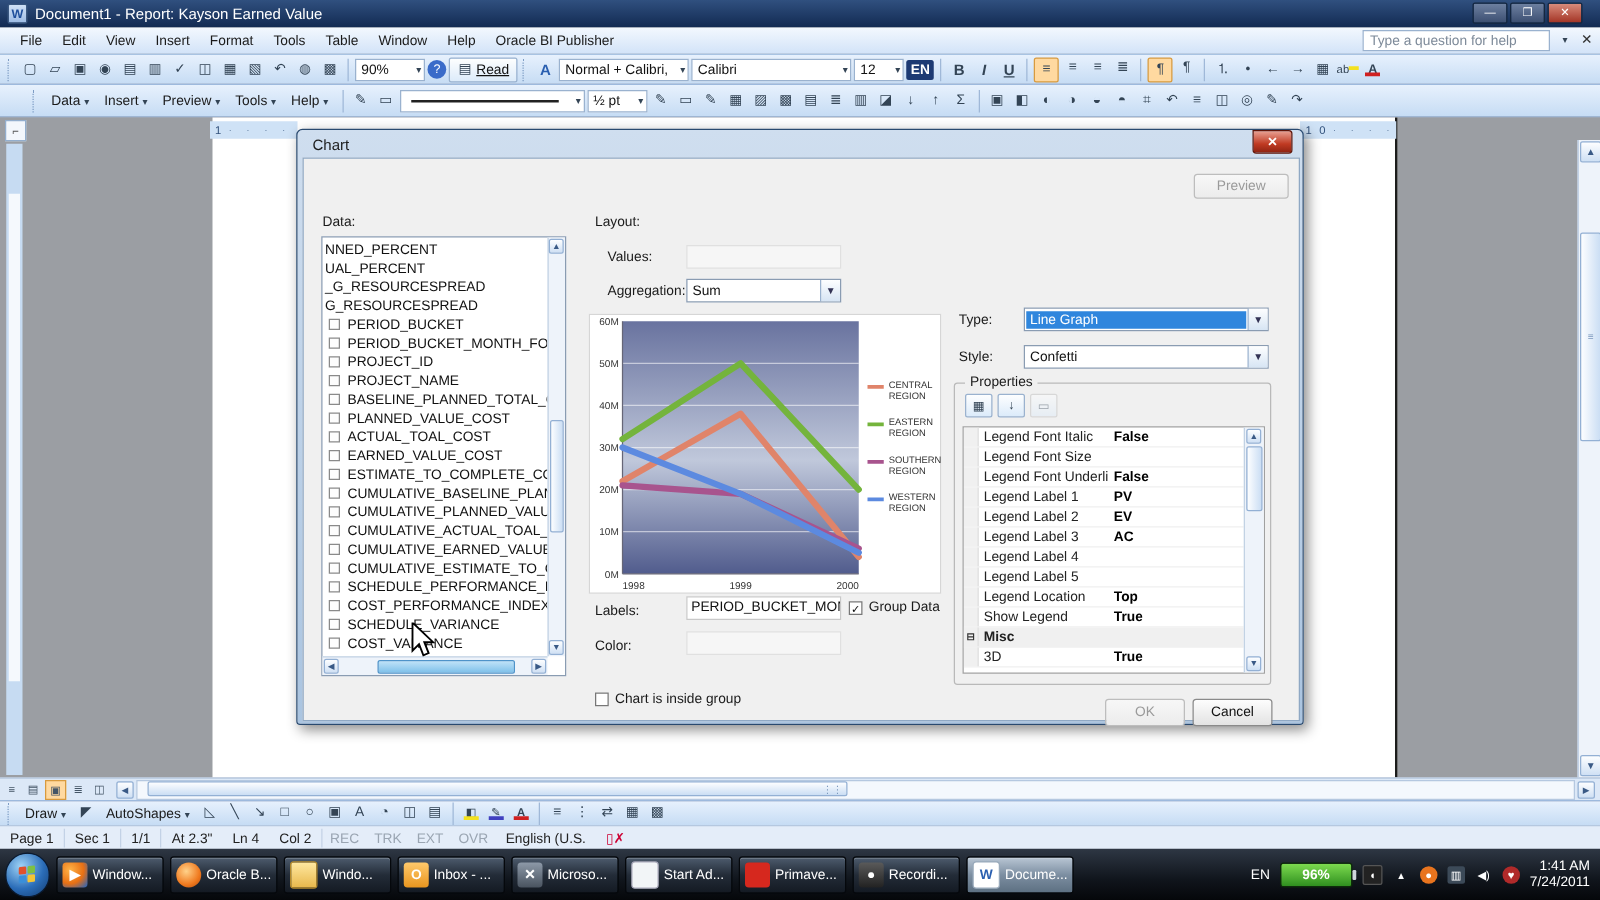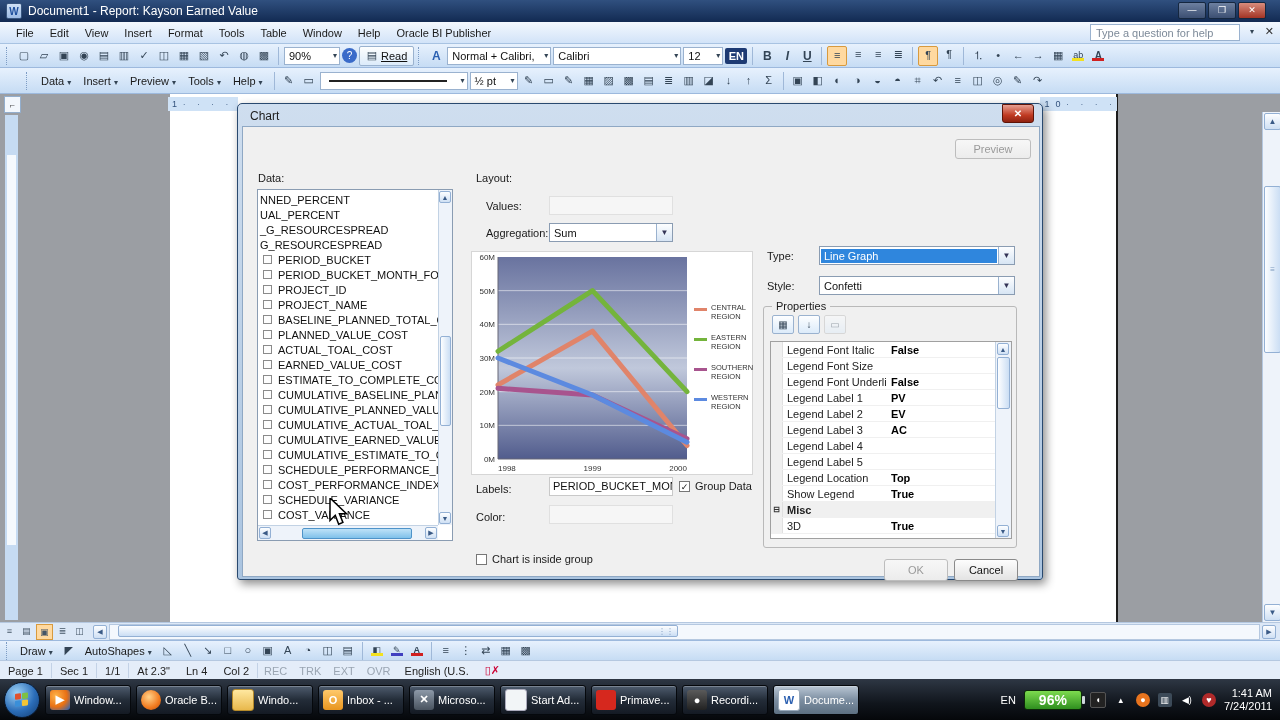--- a/index.html
+++ b/index.html
@@ -80,21 +80,21 @@
   .ic-fox{background:radial-gradient(circle at 40% 35%,#ffd28a,#f07a1f 60%,#b24a0a);border-radius:50%;}
   .ic-folder{background:linear-gradient(#ffe8a0,#e8b84c);border:1px solid #b58a2a;}
   .ic-outlook{background:linear-gradient(#ffc96b,#e8951f);color:#fff;}
   .ic-tools{background:linear-gradient(#8d99a8,#49535f);}
   .ic-start{background:#f2f5f7;border:1px solid #aab;}
   .ic-prima{background:#d6281e;}
   .ic-record{background:linear-gradient(#5a5a5a,#222);}
   .ic-word{background:#fff;border:1px solid #9ab;color:#2a5fb0;}
   .tray{margin-left:auto;display:flex;align-items:center;gap:8px;color:#fff;padding-right:8px;}
   .battery{width:56px;height:18px;background:linear-gradient(#7ddb4f,#2f8f1f);border:1px solid #0c2a08;
-           border-radius:3px;display:grid;place-items:center;color:#fff;font-weight:bold;font-size:14px;position:relative;}
+           border-radius:3px;display:grid;place-items:center;color:#fff;font-weight:bold;font-size:11px;position:relative;}
   .battery:after{content:"";position:absolute;right:-4px;top:5px;width:3px;height:8px;background:#cfd6dd;border-radius:1px;}
   .trayic{width:14px;height:14px;border-radius:2px;display:grid;place-items:center;font-size:9px;color:#fff;}
   .clock{text-align:right;line-height:13px;font-size:11px;}
   
   .dialog{left:237px;top:103px;width:806px;height:477px;background:linear-gradient(#cfdeef,#aac4e0);
           border:1px solid #29496f;border-radius:5px 5px 3px 3px;box-shadow:3px 4px 10px rgba(0,0,0,.45);box-sizing:border-box;}
   .dlg-title{position:absolute;left:12px;top:5px;color:#1c1c1c;font-size:12px;}
   .dlg-close{position:absolute;right:8px;top:0px;width:30px;height:17px;background:linear-gradient(#e8a092,#c03a22 60%,#8f2312);
              border:1px solid #5f1408;border-radius:0 3px 3px 3px;color:#fff;display:grid;place-items:center;font-size:10px;font-weight:bold;}
   .dlg-body{position:absolute;left:4px;top:22px;width:796px;height:449px;background:#f0f0f0;border:1px solid #8fa8c4;}
@@ -232,21 +232,21 @@
     </span>
   <span class="tbsep"></span>
   <span style="display:flex;gap:2px;">
 
   <span class="tbi">⒈</span>
       <span class="tbi">•</span>
       <span class="tbi">←</span>
       <span class="tbi">→</span>
       <span class="tbi">▦</span>
     </span>
-  <span class="tbi" style="flex-direction:column;display:flex;align-items:center;justify-content:center;">
+  <span class="tbi" style="flex-direction:row;display:flex;align-items:center;justify-content:center;">
     <span style="font-size:9px;line-height:9px;">ab</span>
     <span class="colorbar" style="background: rgb(243, 225, 31);"></span>
   </span>
   <span class="tbi" style="flex-direction:column;display:flex;align-items:center;justify-content:center;">
     <span style="font-size:10px;line-height:9px;font-weight:bold;">A</span>
     <span class="colorbar" style="background: rgb(208, 32, 32);"></span>
   </span>
 </div>
 
 <div class="abs toolbar tb2">

